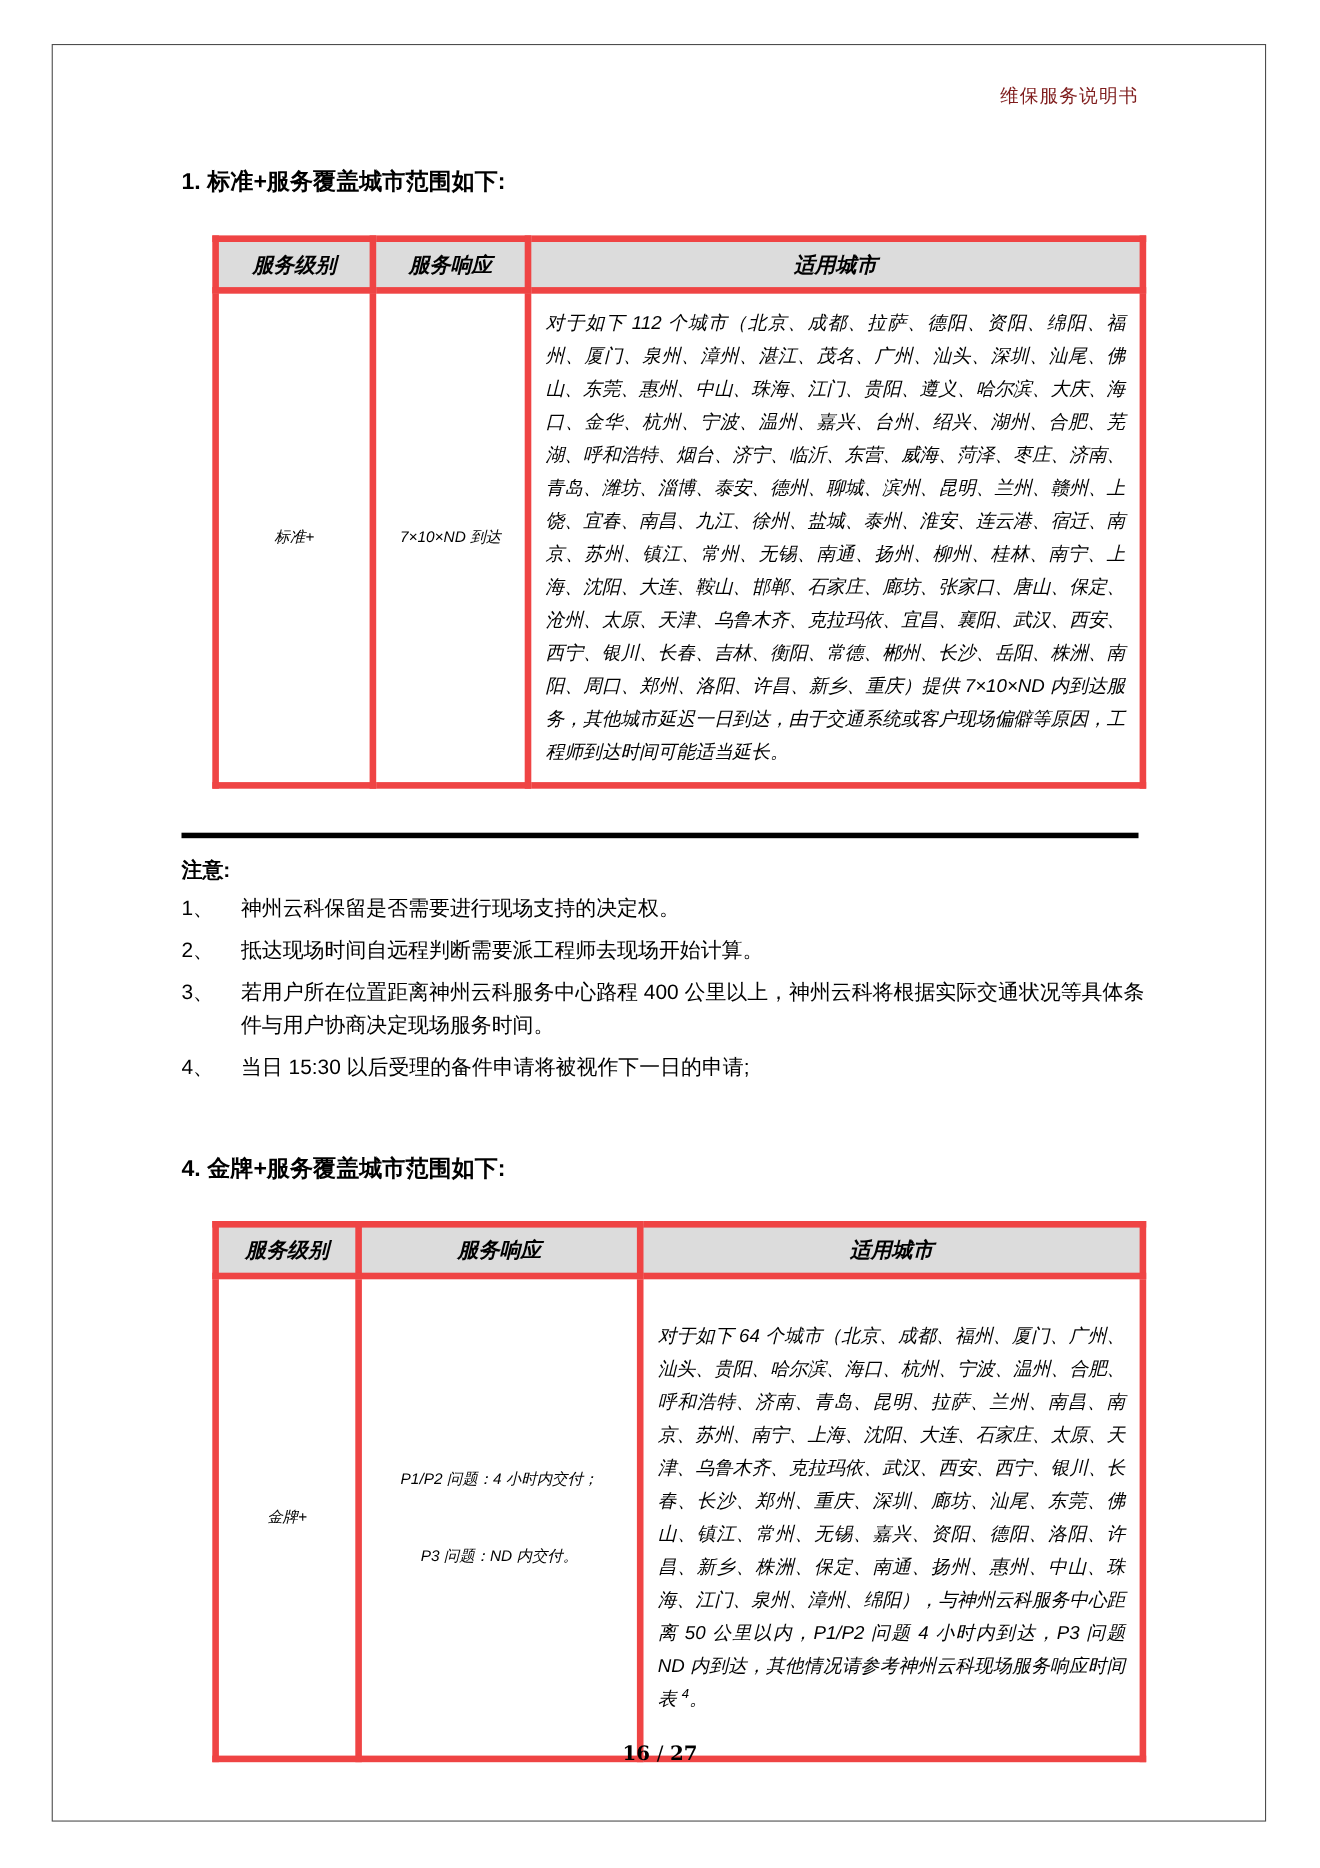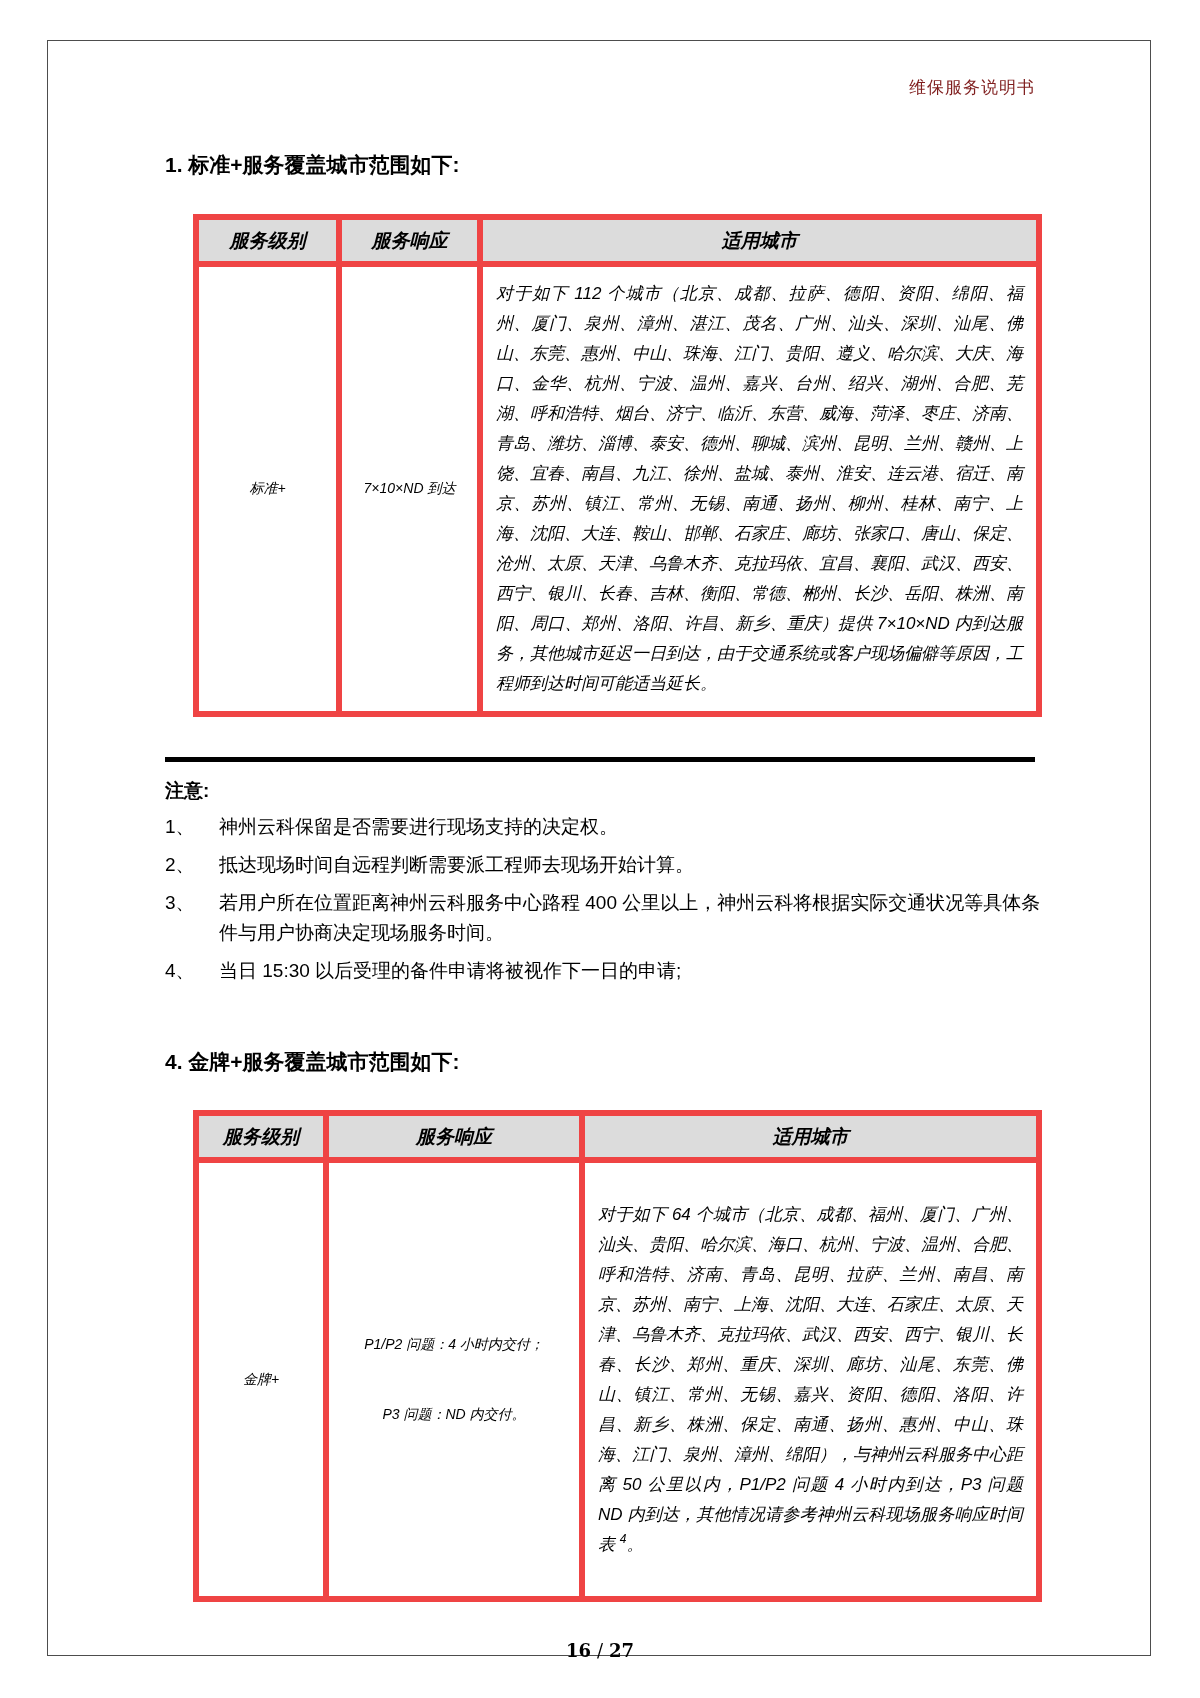--- a/index.html
+++ b/index.html
@@ -118,21 +118,21 @@
   }
   .note-num {
     flex: 0 0 54px;
   }
   .note-text {
     flex: 1;
   }
   .page-footer {
     position: absolute;
     left: 165px;
-    top: 1640px;
+    top: 1584px;
     width: 870px;
     text-align: center;
     font-family: "DejaVu Serif", "Liberation Serif", serif;
     font-size: 18px;
   }
   .page-footer .pg-num { font-weight: bold; }
   .page-footer .pg-sep { font-weight: normal; padding: 0 6px; }
   sup.footnote {
     font-size: 12px;
     vertical-align: super;

